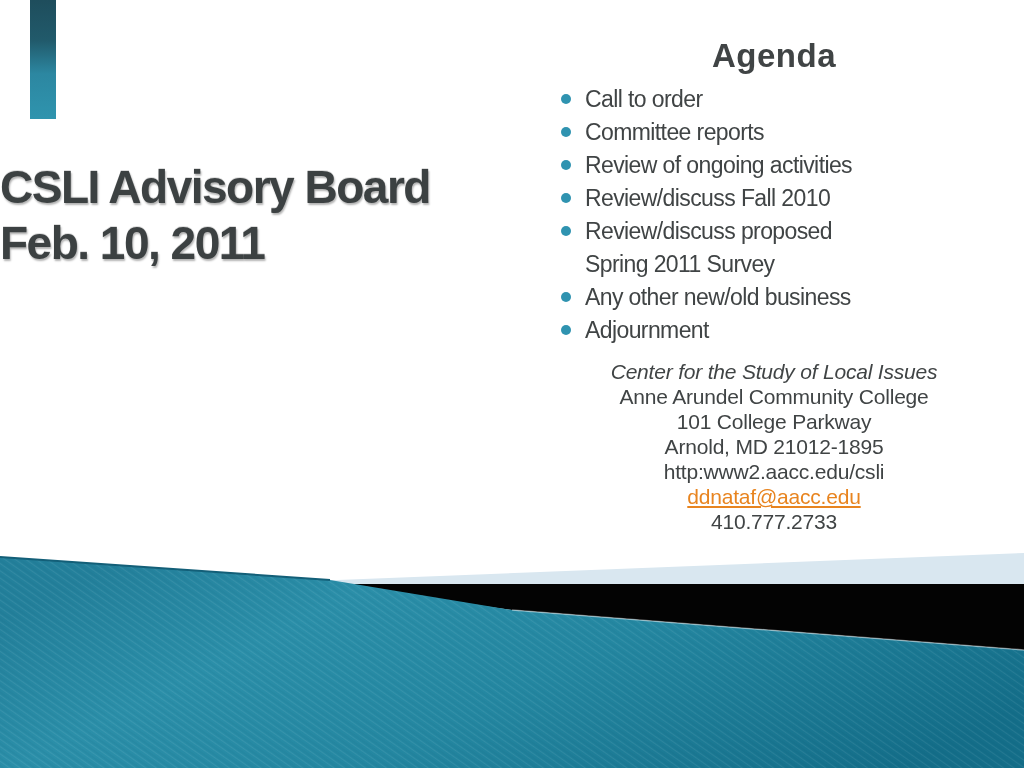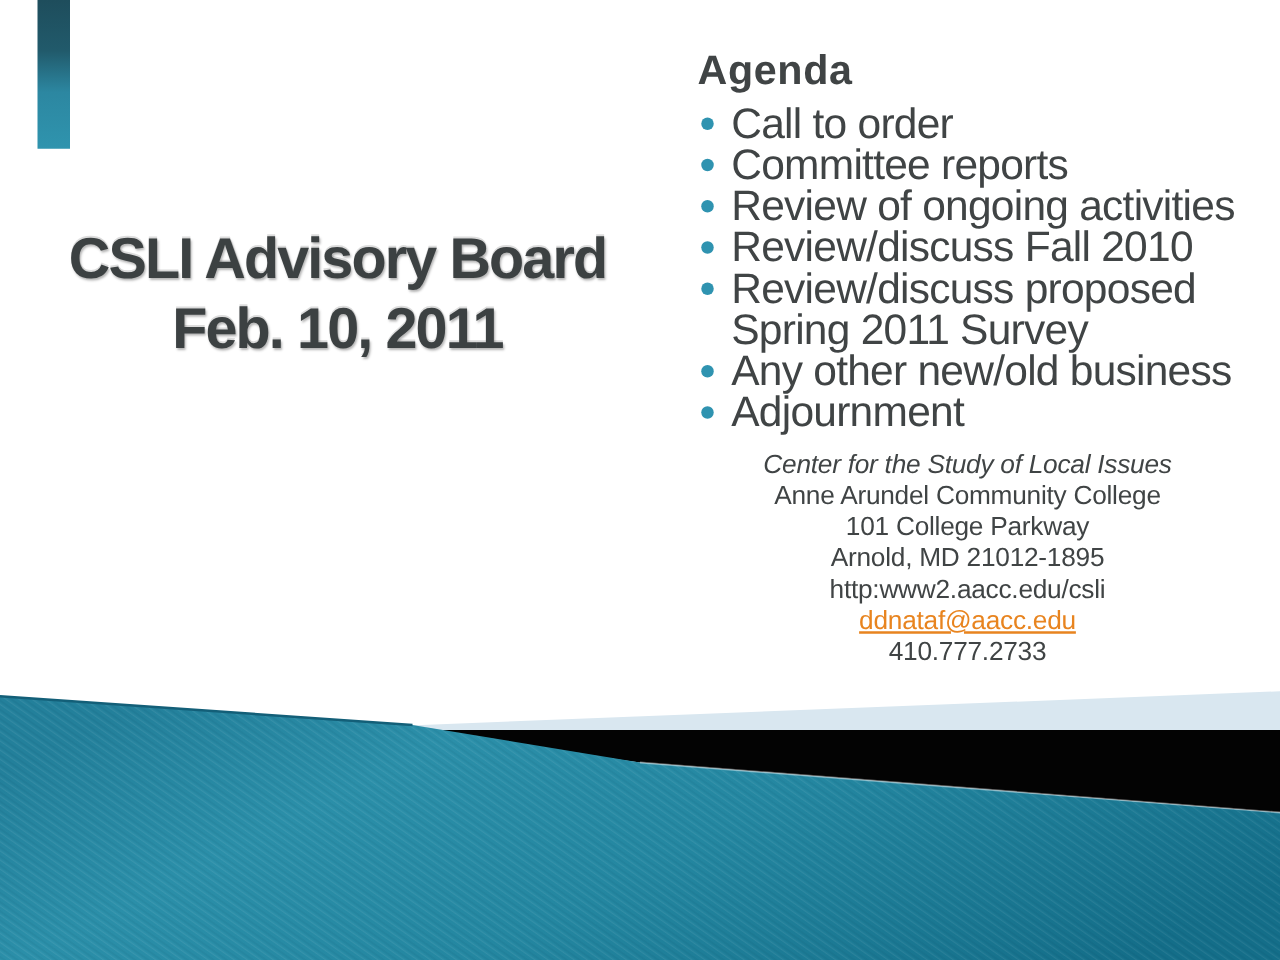--- a/index.html
+++ b/index.html
@@ -19,49 +19,50 @@
     height: 119px;
     background: linear-gradient(180deg,
       var(--accent-bar-top) 0%,
       #215a6b 34%,
       #2c87a1 62%,
       var(--accent-bar-bottom) 100%);
   }
   .title-block {
     position: absolute;
     left: 0;
-    top: 178px;
+    top: 159px;
     width: 540px;
-    text-align: center;
+    text-align: left;
     color: var(--title-text);
     font-weight: bold;
     font-size: 46px;
     line-height: 56px;
     letter-spacing: -1.5px;
     text-shadow: 1px 2px 2px rgba(0,0,0,0.30), 0 -1px 0 rgba(120,120,120,0.25);
   }
   .right-col {
     position: absolute;
     left: 558px;
     top: 36px;
     width: 456px;
     color: var(--body-text);
   }
   .agenda-heading {
     font-size: 33px;
     line-height: 40px;
     font-weight: bold;
+    text-align: center;
     margin: 0 24px 0 0;
     letter-spacing: 0.5px;
   }
   .agenda-list {
     list-style: none;
     margin: 7px 0 0 0;
     padding: 0;
-    font-size: 34px;
+    font-size: 23px;
     line-height: 33px;
     letter-spacing: -0.6px;
   }
   .agenda-list li {
     position: relative;
     padding-left: 27px;
   }
   .agenda-list .dot {
     position: absolute;
     left: 3px;

